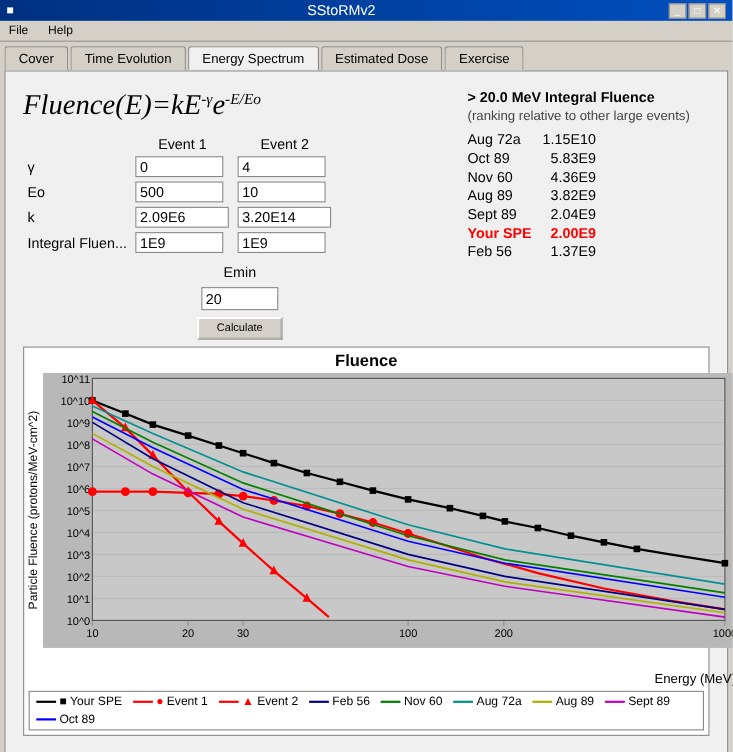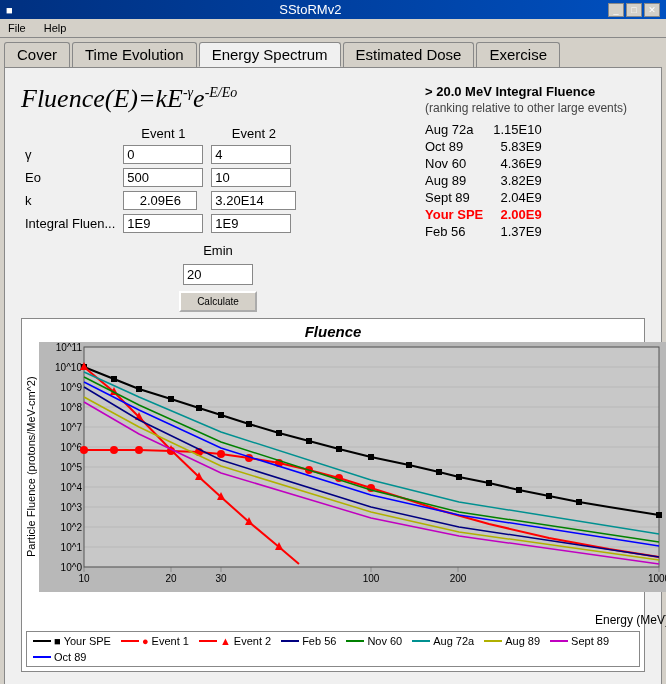--- a/index.html
+++ b/index.html
@@ -49,21 +49,21 @@
       background: #d4d0c8;
       padding: 4px 4px 0 4px;
       gap: 2px;
     }
     .tab {
       padding: 3px 12px;
       background: #d4d0c8;
       border: 1px solid #888;
       border-bottom: none;
       cursor: pointer;
-      font-size: 15px;
+      font-size: 12px;
       border-radius: 3px 3px 0 0;
     }
     .tab.active {
       background: #f0f0f0;
       border-bottom: 1px solid #f0f0f0;
       z-index: 1;
     }
     .content-area {
       background: #f0f0f0;
       border: 1px solid #888;
@@ -151,21 +151,20 @@
       margin-top: 6px;
       border: 1px solid #888;
       background: white;
       padding: 4px;
     }
     .chart-title {
       text-align: center;
       font-size: 15px;
       font-weight: bold;
       margin-bottom: 2px;
-      font-style: italic;
     }
     .y-axis-label {
       writing-mode: vertical-rl;
       transform: rotate(180deg);
       font-size: 11px;
       white-space: nowrap;
       margin-right: 2px;
       text-align: center;
       height: 250px;
       line-height: 1;
@@ -245,21 +244,21 @@
           <td><input type="text" value="0" style=""></td>
           <td><input type="text" value="4" style=""></td>
         </tr>
         <tr>
           <td class="param-label">Eo</td>
           <td><input type="text" value="500" style=""></td>
           <td><input type="text" value="10" style=""></td>
         </tr>
         <tr>
           <td class="param-label">k</td>
-          <td><input type="text" value="2.09E6" style="width: 74px; text-align: center;"></td>
+          <td><input type="text" value="2.09E6" style="width: 85px;"></td>
           <td><input type="text" value="3.20E14" style="width: 85px;"></td>
         </tr>
         <tr>
           <td class="param-label">Integral Fluen...</td>
           <td><input type="text" value="1E9" style=""></td>
           <td><input type="text" value="1E9" style=""></td>
         </tr>
       </tbody>
         </table>
 

